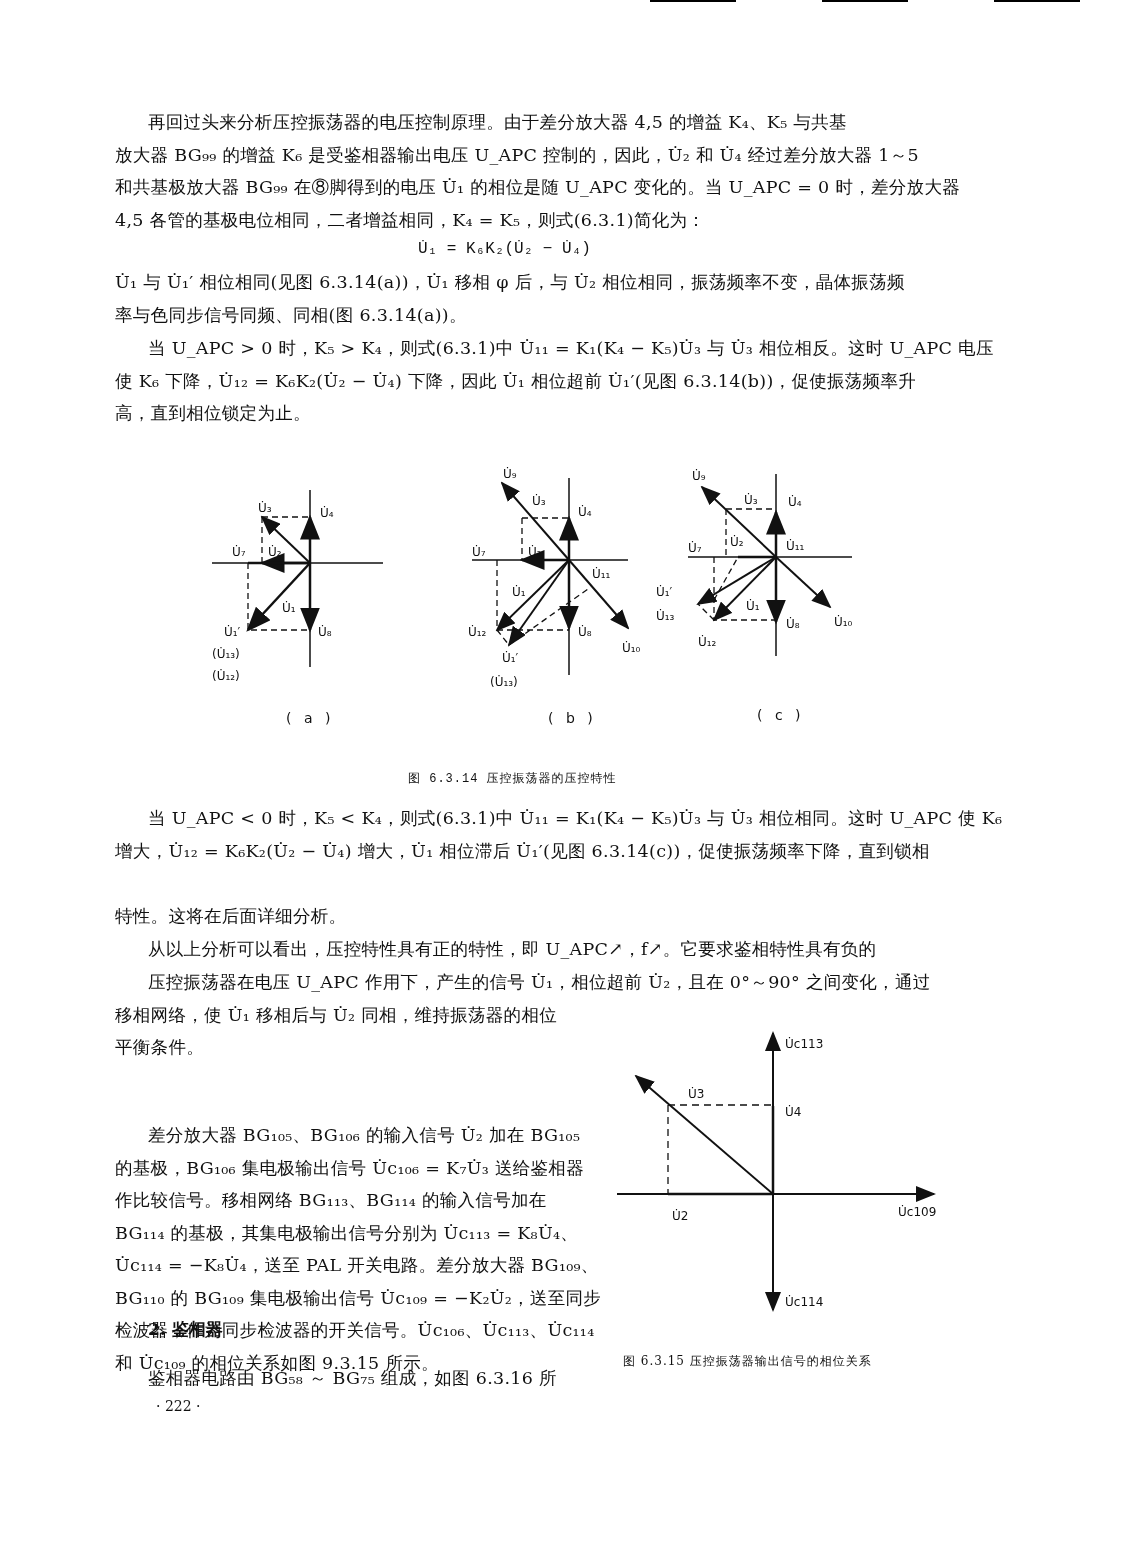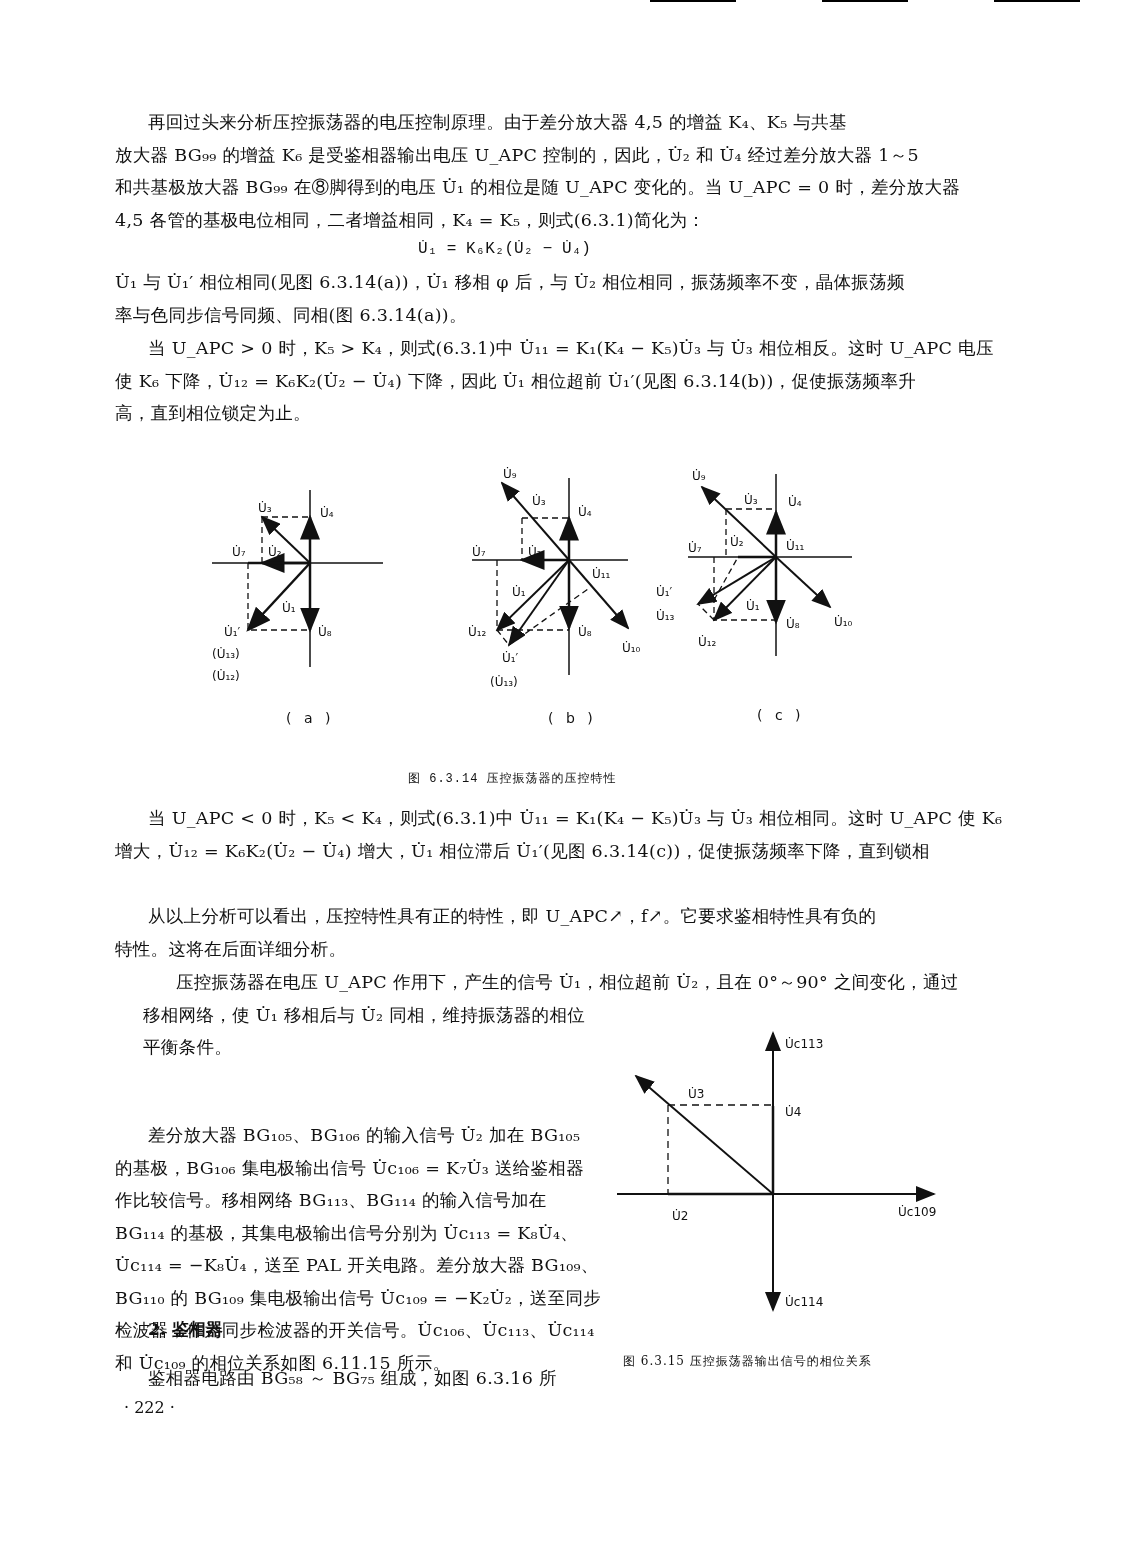--- a/index.html
+++ b/index.html
@@ -4,21 +4,21 @@
 <style>
   html, body { margin:0; padding:0; background:#ffffff; }
   body { width:1122px; height:1568px; position:relative; overflow:hidden;
          font-family:"DejaVu Serif", serif; color:#111; }
   .topline { position:absolute; top:0; height:2px; background:#000; }
   .p { position:absolute; font-size:17.5px; line-height:32.5px; letter-spacing:0.3px; white-space:nowrap; }
   .p .ln { display:block; height:32.5px; }
   .cap { position:absolute; font-size:12px; white-space:nowrap; letter-spacing:1px; }
   .eq { position:absolute; font-size:16px; white-space:nowrap; }
   .h2 { position:absolute; font-size:17px; font-weight:bold; white-space:nowrap; }
-  .pg { position:absolute; font-size:16px; white-space:nowrap; }
+  .pg { position:absolute; font-size:14px; white-space:nowrap;margin-left:32px; }
   svg text { font-family:"DejaVu Sans", sans-serif; font-size:12px; fill:#111; }
   .sublab { position:absolute; font-family:"DejaVu Sans", sans-serif; font-size:14px; letter-spacing:4px; }
 </style>
 </head>
 <body>
 
 <div class="topline" style="left:650px;width:86px;"></div>
 <div class="topline" style="left:822px;width:86px;"></div>
 <div class="topline" style="left:994px;width:86px;"></div>
 
@@ -132,39 +132,39 @@
 <div class="sublab" style="left:757px;top:707px;">( c )</div>
 
 <div class="cap" style="left:408px;top:770px;font-family:Liberation Mono, monospace;">图 6.3.14   压控振荡器的压控特性</div>
 
 <div class="p" style="left:115px;top:802px;">
   <span class="ln" style="padding-left:33px">当 U_APC &lt; 0 时，K₅ &lt; K₄，则式(6.3.1)中 U̇₁₁ = K₁(K₄ − K₅)U̇₃ 与 U̇₃ 相位相同。这时 U_APC 使 K₆</span>
   <span class="ln">增大，U̇₁₂ = K₆K₂(U̇₂ − U̇₄) 增大，U̇₁ 相位滞后 U̇₁′(见图 6.3.14(c))，促使振荡频率下降，直到锁相</span>
 </div>
 
 <div class="p" style="left:115px;top:900px;">
+  <span class="ln">特性。这将在后面详细分析。</span>
   <span class="ln" style="padding-left:33px">从以上分析可以看出，压控特性具有正的特性，即 U_APC↗，f↗。它要求鉴相特性具有负的</span>
-  <span class="ln">特性。这将在后面详细分析。</span>
 </div>
 
-<div class="p" style="left:115px;top:966px;margin-left:28px;">
+<div class="p" style="left:115px;top:966px;">
   <span class="ln" style="padding-left:33px">压控振荡器在电压 U_APC 作用下，产生的信号 U̇₁，相位超前 U̇₂，且在 0°～90° 之间变化，通过</span>
   <span class="ln">移相网络，使 U̇₁ 移相后与 U̇₂ 同相，维持振荡器的相位</span>
   <span class="ln">平衡条件。</span>
 </div>
 
 <div class="p" style="left:115px;top:1080px;margin-top:39px;">
   <span class="ln" style="padding-left:33px">差分放大器 BG₁₀₅、BG₁₀₆ 的输入信号 U̇₂ 加在 BG₁₀₅</span>
   <span class="ln">的基极，BG₁₀₆ 集电极输出信号 U̇c₁₀₆ = K₇U̇₃ 送给鉴相器</span>
   <span class="ln">作比较信号。移相网络 BG₁₁₃、BG₁₁₄ 的输入信号加在</span>
   <span class="ln">BG₁₁₄ 的基极，其集电极输出信号分别为 U̇c₁₁₃ = K₈U̇₄、</span>
   <span class="ln">U̇c₁₁₄ = −K₈U̇₄，送至 PAL 开关电路。差分放大器 BG₁₀₉、</span>
   <span class="ln">BG₁₁₀ 的 BG₁₀₉ 集电极输出信号 U̇c₁₀₉ = −K₂U̇₂，送至同步</span>
   <span class="ln">检波器，作为同步检波器的开关信号。U̇c₁₀₆、U̇c₁₁₃、U̇c₁₁₄</span>
-  <span class="ln">和 U̇c₁₀₉ 的相位关系如图 6.11.15 所示。</span>
+  <span class="ln">和 U̇c₁₀₉ 的相位关系如图 9.3.15 所示。</span>
 </div>
 
 <svg width="1122" height="1568" style="position:absolute;left:0;top:0;pointer-events:none;" xmlns="http://www.w3.org/2000/svg">
   <defs>
     <marker id="arr2" markerWidth="10" markerHeight="8" refX="9" refY="4" orient="auto">
       <path d="M0,0 L10,4 L0,8 z" fill="#111"></path>
     </marker>
   </defs>
   <g stroke="#111" fill="none">
     <line x1="617" y1="1194" x2="934" y2="1194" stroke-width="2" marker-end="url(#arr2)"></line>

